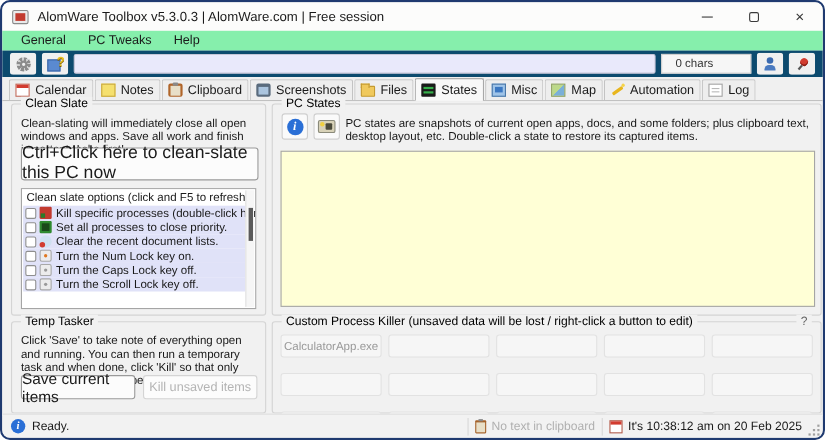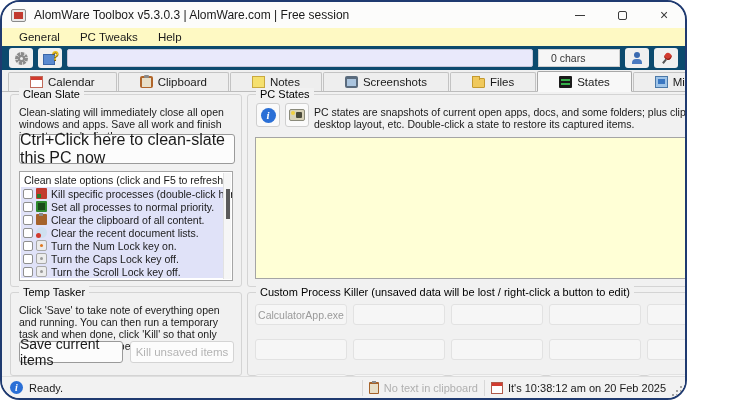--- a/index.html
+++ b/index.html
@@ -1,52 +1,52 @@
 <!DOCTYPE html>
 <html><head>
 <meta charset="utf-8">
 <style>
   html,body{margin:0;padding:0;background:#ffffff;font-family:"Liberation Sans",sans-serif;}
   *{box-sizing:border-box;}
   #window{
-    width:687px;height:400px;position:relative;overflow:hidden;
-    border:2px solid #1f3a70;border-radius:20px;background:#f1f1f1;
+    width:750px;height:400px;position:relative;overflow:hidden;
+    border:2px solid #1f3a70;border-radius:9px;background:#f1f1f1;
   }
   
   #titlebar{height:26px;background:#fcfcfb;display:flex;align-items:center;padding-left:9px;}
   .app-icon{width:15px;height:13px;border:1px solid #8a8a8a;background:#e9e9e9;position:relative;border-radius:2px;flex:none;}
   .app-icon::before{content:"";position:absolute;inset:2px;background:#c23a2f;}
   #window-title{font-size:12px;color:#1a1a1a;margin-left:8px;white-space:nowrap;}
   #win-controls{margin-left:auto;display:flex;height:100%;}
   .win-btn{width:42px;height:100%;display:flex;align-items:center;justify-content:center;}
   .min-glyph{width:10px;height:1px;background:#3a3a3a;display:block;}
   .max-glyph{width:9px;height:9px;border:1px solid #3a3a3a;border-radius:2px;display:block;}
   .close-glyph{font-size:14px;color:#3a3a3a;line-height:1;}
   
-  #menubar{height:18px;background:#fef9c3;display:flex;align-items:center;padding-left:8px;gap:2px;}
+  #menubar{height:18px;background:#86efac;display:flex;align-items:center;padding-left:8px;gap:2px;}
   .menu-item{font-size:11.5px;color:#1a1a1a;padding:1px 9px;}
   
   #toolbar{height:24px;background:#0c4a6e;display:flex;align-items:center;padding:0 7px;gap:5px;}
   .tool-btn{width:24px;height:20px;background:#f0f0f0;border:1px solid transparent;border-radius:3px;display:flex;align-items:center;justify-content:center;flex:none;}
   .gear-icon{width:13px;height:13px;border-radius:50%;background:repeating-conic-gradient(#8c8c8c 0 28deg,#cfcfcf 28deg 45deg);position:relative;}
   .gear-icon::after{content:"";position:absolute;inset:3px;background:#f0f0f0;border-radius:50%;border:2px solid #8c8c8c;}
   .help-icon{width:14px;height:13px;position:relative;}
   .help-icon::before{content:"";position:absolute;left:0;top:2px;width:10px;height:9px;background:#5a8ad0;border:1px solid #3a66a8;}
   .help-icon::after{content:"?";position:absolute;right:-2px;top:-3px;font-weight:bold;font-size:12px;color:#e8c020;text-shadow:0 1px 0 #7a5a00;}
   #quick-input{flex:1;height:18px;background:#e9e9fb;border:1px solid #c6c6d8;border-radius:2px;font-size:11px;padding:0 4px;outline:none;}
   #char-count{width:82px;height:18px;background:#f6f6f6;border:1px solid #cfcfcf;font-size:10.5px;color:#333;display:flex;align-items:center;padding-left:12px;flex:none;}
   .person-icon{width:12px;height:12px;position:relative;}
   .person-icon::before{content:"";position:absolute;left:3px;top:0;width:6px;height:6px;border-radius:50%;background:#3a6ab0;}
   .person-icon::after{content:"";position:absolute;left:1px;bottom:0;width:10px;height:5px;border-radius:4px 4px 0 0;background:#4a7ac0;}
   .pin-icon{width:12px;height:12px;position:relative;transform:rotate(40deg);}
   .pin-icon::before{content:"";position:absolute;left:3px;top:0;width:7px;height:7px;border-radius:50%;background:#d23b2f;box-shadow:inset -1px -1px 0 #8a1f16;}
   .pin-icon::after{content:"";position:absolute;left:6px;top:7px;width:2px;height:5px;background:#555;}
   
   #tabstrip{height:22px;display:flex;align-items:flex-end;padding-left:6px;border-bottom:1px solid #bcbcbc;background:#f0f0f0;}
-  .tab{display:flex;align-items:center;height:19px;padding:0 21px;font-size:11.5px;color:#1a1a1a;
+  .tab{display:flex;align-items:center;height:19px;padding:0 5px;font-size:11.5px;color:#1a1a1a;
        border:1px solid #c3c3c3;border-bottom:none;border-radius:2px 2px 0 0;background:#eeeeee;margin-right:1px;}
   .tab.active{background:#f8f8f8;height:21px;border-color:#a8a8a8;margin-bottom:-1px;border-bottom:1px solid #f8f8f8;}
   .tabicon{display:inline-block;width:13px;height:12px;margin-right:5px;position:relative;flex:none;}
   .calendar-icon{background:#fff;border:1px solid #c06a5a;}
   .calendar-icon::before{content:"";position:absolute;left:0;top:0;right:0;height:3px;background:#d23b2f;}
   .notes-icon{background:#f5e06e;border:1px solid #c9a93f;}
   .clipboard-icon{background:#b0652a;border-radius:2px;}
   .clipboard-icon::before{content:"";position:absolute;left:2px;top:2px;right:2px;bottom:1px;background:#e8dfc8;}
   .clipboard-icon::after{content:"";position:absolute;left:4px;top:-1px;width:5px;height:3px;background:#8a8a8a;border-radius:1px;}
   .screenshots-icon{background:#5a6b7d;border-radius:2px;}
@@ -170,26 +170,26 @@
         <span class="pin-icon"></span>
       </div>
   </div>
 
   <div id="tabstrip">
       <div class="tab">
         <span class="tabicon calendar-icon"></span>
         <span class="tablabel">Calendar</span>
       </div>
       <div class="tab">
+        <span class="tabicon notes-icon"></span>
+        <span class="tablabel">Notes</span>
+      </div>
+      <div class="tab">
         <span class="tabicon clipboard-icon"></span>
         <span class="tablabel">Clipboard</span>
-      </div>
-      <div class="tab">
-        <span class="tabicon notes-icon"></span>
-        <span class="tablabel">Notes</span>
       </div>
       <div class="tab">
         <span class="tabicon screenshots-icon"></span>
         <span class="tablabel">Screenshots</span>
       </div>
       <div class="tab">
         <span class="tabicon files-icon"></span>
         <span class="tablabel">Files</span>
       </div>
       <div class="tab active">
@@ -224,26 +224,21 @@
         <div id="clean-list-header">Clean slate options  (click and F5 to refresh)</div>
         <div id="clean-slate-rows">
             <div class="opt-row">
               <span class="cb"></span>
               <span class="opticon kill-processes-icon"></span>
               <span class="optlabel">Kill specific processes (double-click here).</span>
             </div>
             <div class="opt-row">
               <span class="cb"></span>
               <span class="opticon normal-priority-icon"></span>
-              <span class="optlabel">Set all processes to normal priority.</span>
-            </div>
-            <div class="opt-row">
-              <span class="cb"></span>
-              <span class="opticon clear-clipboard-icon"></span>
-              <span class="optlabel">Clear the clipboard of all content.</span>
+              <span class="optlabel">Set all processes to close priority.</span>
             </div>
             <div class="opt-row">
               <span class="cb"></span>
               <span class="opticon recent-documents-icon"></span>
               <span class="optlabel">Clear the recent document lists.</span>
             </div>
             <div class="opt-row">
               <span class="cb"></span>
               <span class="opticon num-lock-icon"></span>
               <span class="optlabel">Turn the Num Lock key on.</span>

